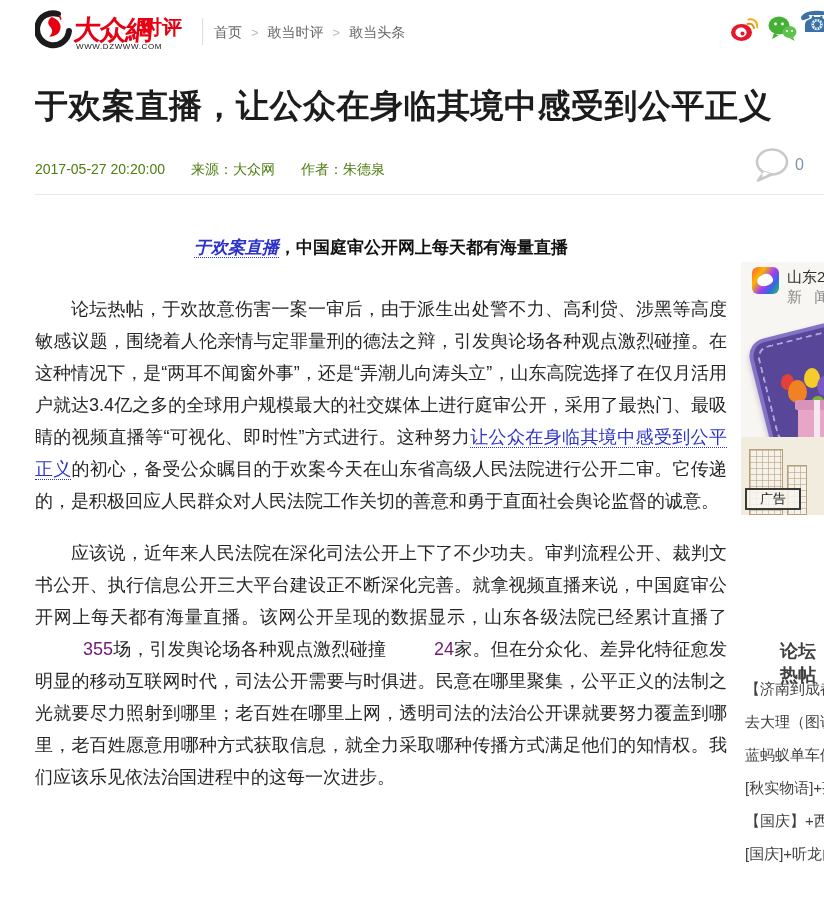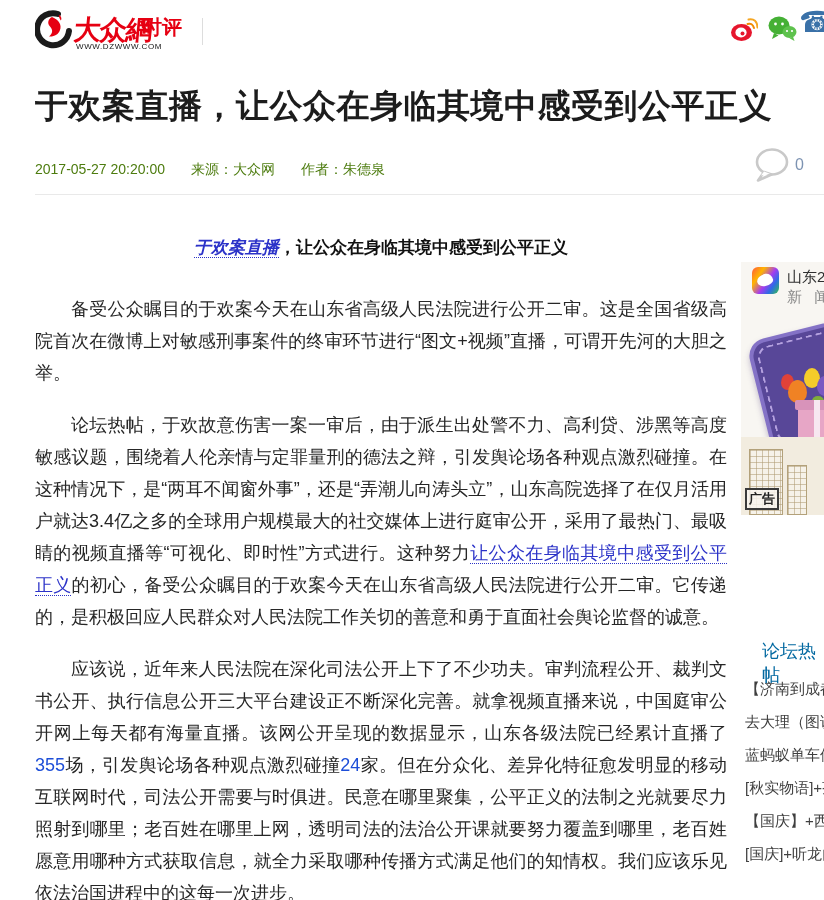--- a/index.html
+++ b/index.html
@@ -31,21 +31,21 @@
   .comment-count { position:absolute; left:795px; top:156px; font-size:16px; color:#7d93b2; }
   .rule { position:absolute; left:35px; top:194px; width:789px; height:0; border-top:1px solid #e9e9e9; }
 
   
   .content { position:absolute; left:35px; top:224px; width:692px; color:#262626; }
   .body-heading { padding-top:12px; text-align:center; font-size:17px; font-weight:bold; color:#111; margin-bottom:34px; }
   .body-heading a { color:#2b32c8; text-decoration:none; border-bottom:1px dotted #2b32c8; cursor:pointer;font-style:italic; }
   .byline { text-align:center; font-size:17px; font-weight:bold; color:#111; margin-bottom:28px; }
   .content p { font-size:18px; line-height:32px; text-indent:2em; margin-bottom:20px; text-align:justify; }
   .body-link { color:#2b32c8; text-decoration:none; border-bottom:1px dotted #2b32c8; cursor:pointer; }
-  .num { color:#1d4ed8; }
+  .num { color:#701a75;margin-left:48px; }
 
   
   .ad { position:absolute; left:741px; top:262px; width:300px; height:253px; background:#f8f6f2; overflow:hidden; cursor:pointer; }
   .app-icon { position:absolute; left:11px; top:5px; width:27px; height:27px; border-radius:6px;
               background:linear-gradient(125deg,#ff5a3c 0%,#ffb400 28%,#a43cf0 55%,#2e6be6 75%,#35c24a 100%); }
   .app-icon::after { content:""; position:absolute; left:5px; top:7px; width:16px; height:12px; background:#fff;
               border-radius:60% 40% 55% 45% / 55% 60% 40% 45%; transform:rotate(-12deg); }
   .app-title { position:absolute; left:46px; top:6px; font-size:15px; color:#2f2f2f; }
   .app-sub { position:absolute; left:46px; top:26px; font-size:15px; color:#8a8a8a; letter-spacing:4px; }
   .sign { position:absolute; left:15px; top:50px; width:240px; height:115px; background:#584798;
@@ -59,44 +59,47 @@
   .gift { position:absolute; left:57px; top:146px; width:38px; height:32px; background:#e7a6c6; border-radius:2px; }
   .gift::before { content:""; position:absolute; left:-3px; top:-8px; width:44px; height:10px; background:#d893ba; border-radius:2px; }
   .gift::after { content:""; position:absolute; left:16px; top:-8px; width:6px; height:40px; background:#f7e7f0; }
   .gift-bow { position:absolute; left:71px; top:134px; width:12px; height:10px; background:#7fae3a; border-radius:50%; }
   .city { position:absolute; left:0; top:175px; width:300px; height:78px; background:#f2ecdf; }
   .bldg { position:absolute; border:1px solid #b3a17a; background-color:#f6f2e9;
           background-image:repeating-linear-gradient(to right, rgba(175,155,115,.55) 0 1px, transparent 1px 6px),
                            repeating-linear-gradient(to bottom, rgba(175,155,115,.55) 0 1px, transparent 1px 6px); }
   .b1 { left:8px;  top:12px; width:34px; height:66px; }
   .b2 { left:46px; top:28px; width:20px; height:50px; }
-  .ad-label { position:absolute; left:4px; top:226px; border:2px solid #3a3a3a; padding:0 2px; font-size:13px;
-              color:#222; background:rgba(248,245,238,.85); line-height:18px;font-weight:bold; }
+  .ad-label { position:absolute; left:4px; top:226px; border:2px solid #3a3a3a; padding:0 13px; font-size:13px;
+              color:#222; background:rgba(248,245,238,.85); line-height:18px; }
 
   
-  .forum-title { position:absolute; left:762px; top:639px; font-size:18px; font-weight:normal; color:#0369a1; }
+  .forum-title { position:absolute; left:780px; top:639px; font-size:18px; font-weight:bold; color:#404040; }
   .forum-list { position:absolute; left:745px; top:672px; width:200px; list-style:none; }
   .forum-list li { height:33px; line-height:33px; font-size:15px; color:#3f3f3f; white-space:nowrap; cursor:pointer; }
 </style>
 </head>
 <body>
 
 <div class="page">
 
   <div class="header">
     <svg class="emblem" width="38" height="42" viewBox="0 0 38 42">
       <path d="M23 4 A16 16 0 1 0 34 21" fill="none" stroke="#1b1b1b" stroke-width="6" stroke-linecap="round"></path>
       <path d="M17 7 C24 10 27 15 25 20 C23.5 24.5 19 27 14 26.5 C18 23.5 18 19.5 15 16.5 C12 13.5 13 9 17 7 Z" fill="#e60012"></path>
       <path d="M24 4.5 C26.5 6.5 27 9 25.8 10.5 C24.6 8.5 23.4 6.8 24 4.5 Z" fill="#e60012"></path>
     </svg>
     <div class="logo-cn">大众網</div>
     <div class="logo-url">WWW.DZWWW.COM</div>
     <div class="logo-section">时评</div>
     <div class="hdr-divider"></div>
 
+    <div class="breadcrumb">
+      <a>首页</a><span class="crumb-sep">&gt;</span><a>敢当时评</a><span class="crumb-sep">&gt;</span><a>敢当头条</a>
+    </div>
 
     <svg class="social ic-weibo" style="position:absolute;" width="28" height="27" viewBox="0 0 28 27">
       <ellipse cx="11.5" cy="17.5" rx="10.5" ry="8.5" fill="#e6162d"></ellipse>
       <ellipse cx="11" cy="17.5" rx="5.6" ry="5" fill="#fff"></ellipse>
       <circle cx="12.5" cy="18.5" r="2" fill="#e6162d"></circle>
       <path d="M17.5 9 q5 -1.5 6.5 4" stroke="#f28a00" stroke-width="2" fill="none" stroke-linecap="round"></path>
       <path d="M18.5 4.5 q8.5 -1.5 9 8" stroke="#f5a623" stroke-width="2" fill="none" stroke-linecap="round"></path>
     </svg>
 
     <svg class="social ic-wechat" style="position:absolute;" width="29" height="27" viewBox="0 0 29 27">
@@ -123,24 +126,23 @@
     <ellipse cx="20" cy="15" rx="15" ry="12.5" fill="#fff" stroke="#c9c9c9" stroke-width="2.6"></ellipse>
     <path d="M12 25 L6 33.5 L19.5 27.5 Z" fill="#fff" stroke="#c9c9c9" stroke-width="2.6" stroke-linejoin="round"></path>
     <path d="M12 24.5 L18 26.8 L9 28.5 Z" fill="#fff" stroke="none"></path>
   </svg>
   <div class="comment-count">0</div>
 
   <div class="rule"></div>
 
   <div class="content">
     <div class="body-heading">
-      <a>于欢案直播</a><span>，让公众在身临其境中感受到公平正义</span>
+      <a>于欢案直播</a><span>，中国庭审公开网上每天都有海量直播</span>
     </div>
 
-    <p><span>备受公众瞩目的于欢案今天在山东省高级人民法院进行公开二审。这是全国省级高院首次在微博上对敏感刑事案件的终审环节进行“图文+视频”直播，可谓开先河的大胆之举。</span></p>
 
     <p><span>论坛热帖，于欢故意伤害一案一审后，由于派生出处警不力、高利贷、涉黑等高度敏感议题，围绕着人伦亲情与定罪量刑的德法之辩，引发舆论场各种观点激烈碰撞。在这种情况下，是“两耳不闻窗外事”，还是“弄潮儿向涛头立”，山东高院选择了在仅月活用户就达3.4亿之多的全球用户规模最大的社交媒体上进行庭审公开，采用了最热门、最吸睛的视频直播等“可视化、即时性”方式进行。这种努力</span><a class="body-link">让公众在身临其境中感受到公平正义</a><span>的初心，备受公众瞩目的于欢案今天在山东省高级人民法院进行公开二审。它传递的，是积极回应人民群众对人民法院工作关切的善意和勇于直面社会舆论监督的诚意。</span></p>
 
     <p><span>应该说，近年来人民法院在深化司法公开上下了不少功夫。审判流程公开、裁判文书公开、执行信息公开三大平台建设正不断深化完善。就拿视频直播来说，中国庭审公开网上每天都有海量直播。该网公开呈现的数据显示，山东各级法院已经累计直播了</span><span class="num">355</span><span>场，引发舆论场各种观点激烈碰撞</span><span class="num">24</span><span>家。但在分众化、差异化特征愈发明显的移动互联网时代，司法公开需要与时俱进。民意在哪里聚集，公平正义的法制之光就要尽力照射到哪里；老百姓在哪里上网，透明司法的法治公开课就要努力覆盖到哪里，老百姓愿意用哪种方式获取信息，就全力采取哪种传播方式满足他们的知情权。我们应该乐见依法治国进程中的这每一次进步。</span></p>
   </div>
 
   <div class="ad">
     <div class="app-icon"></div>
     <div class="app-title">山东24</div>
     <div class="app-sub">新 闻</div>

